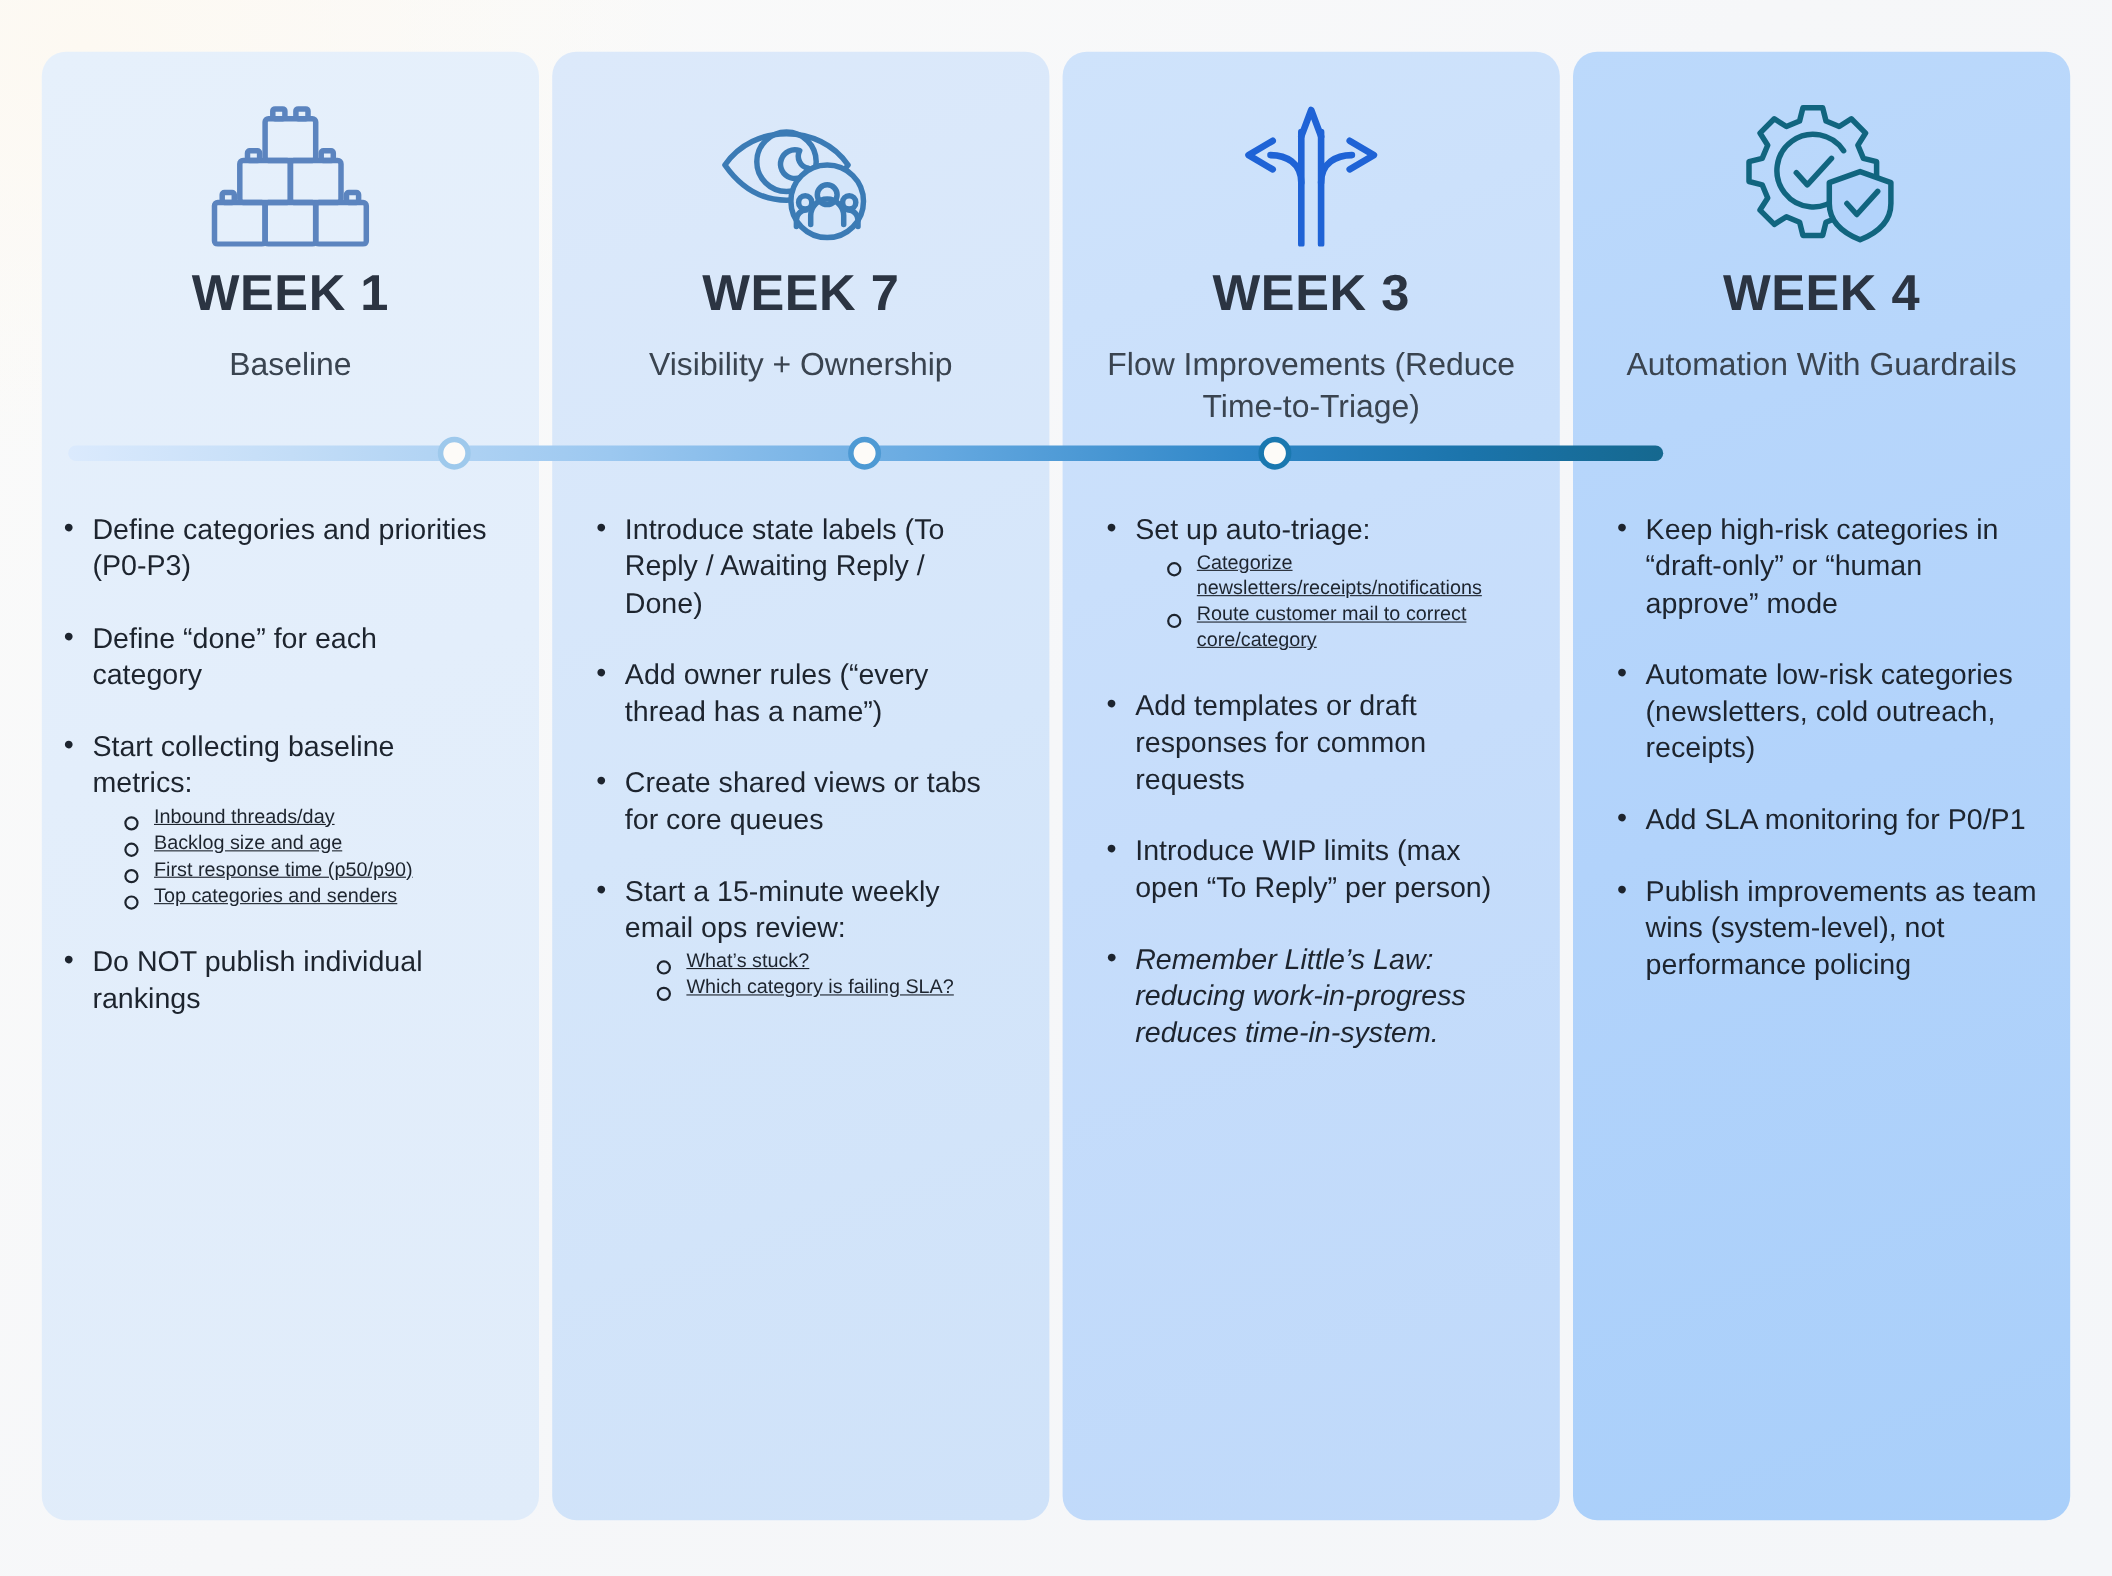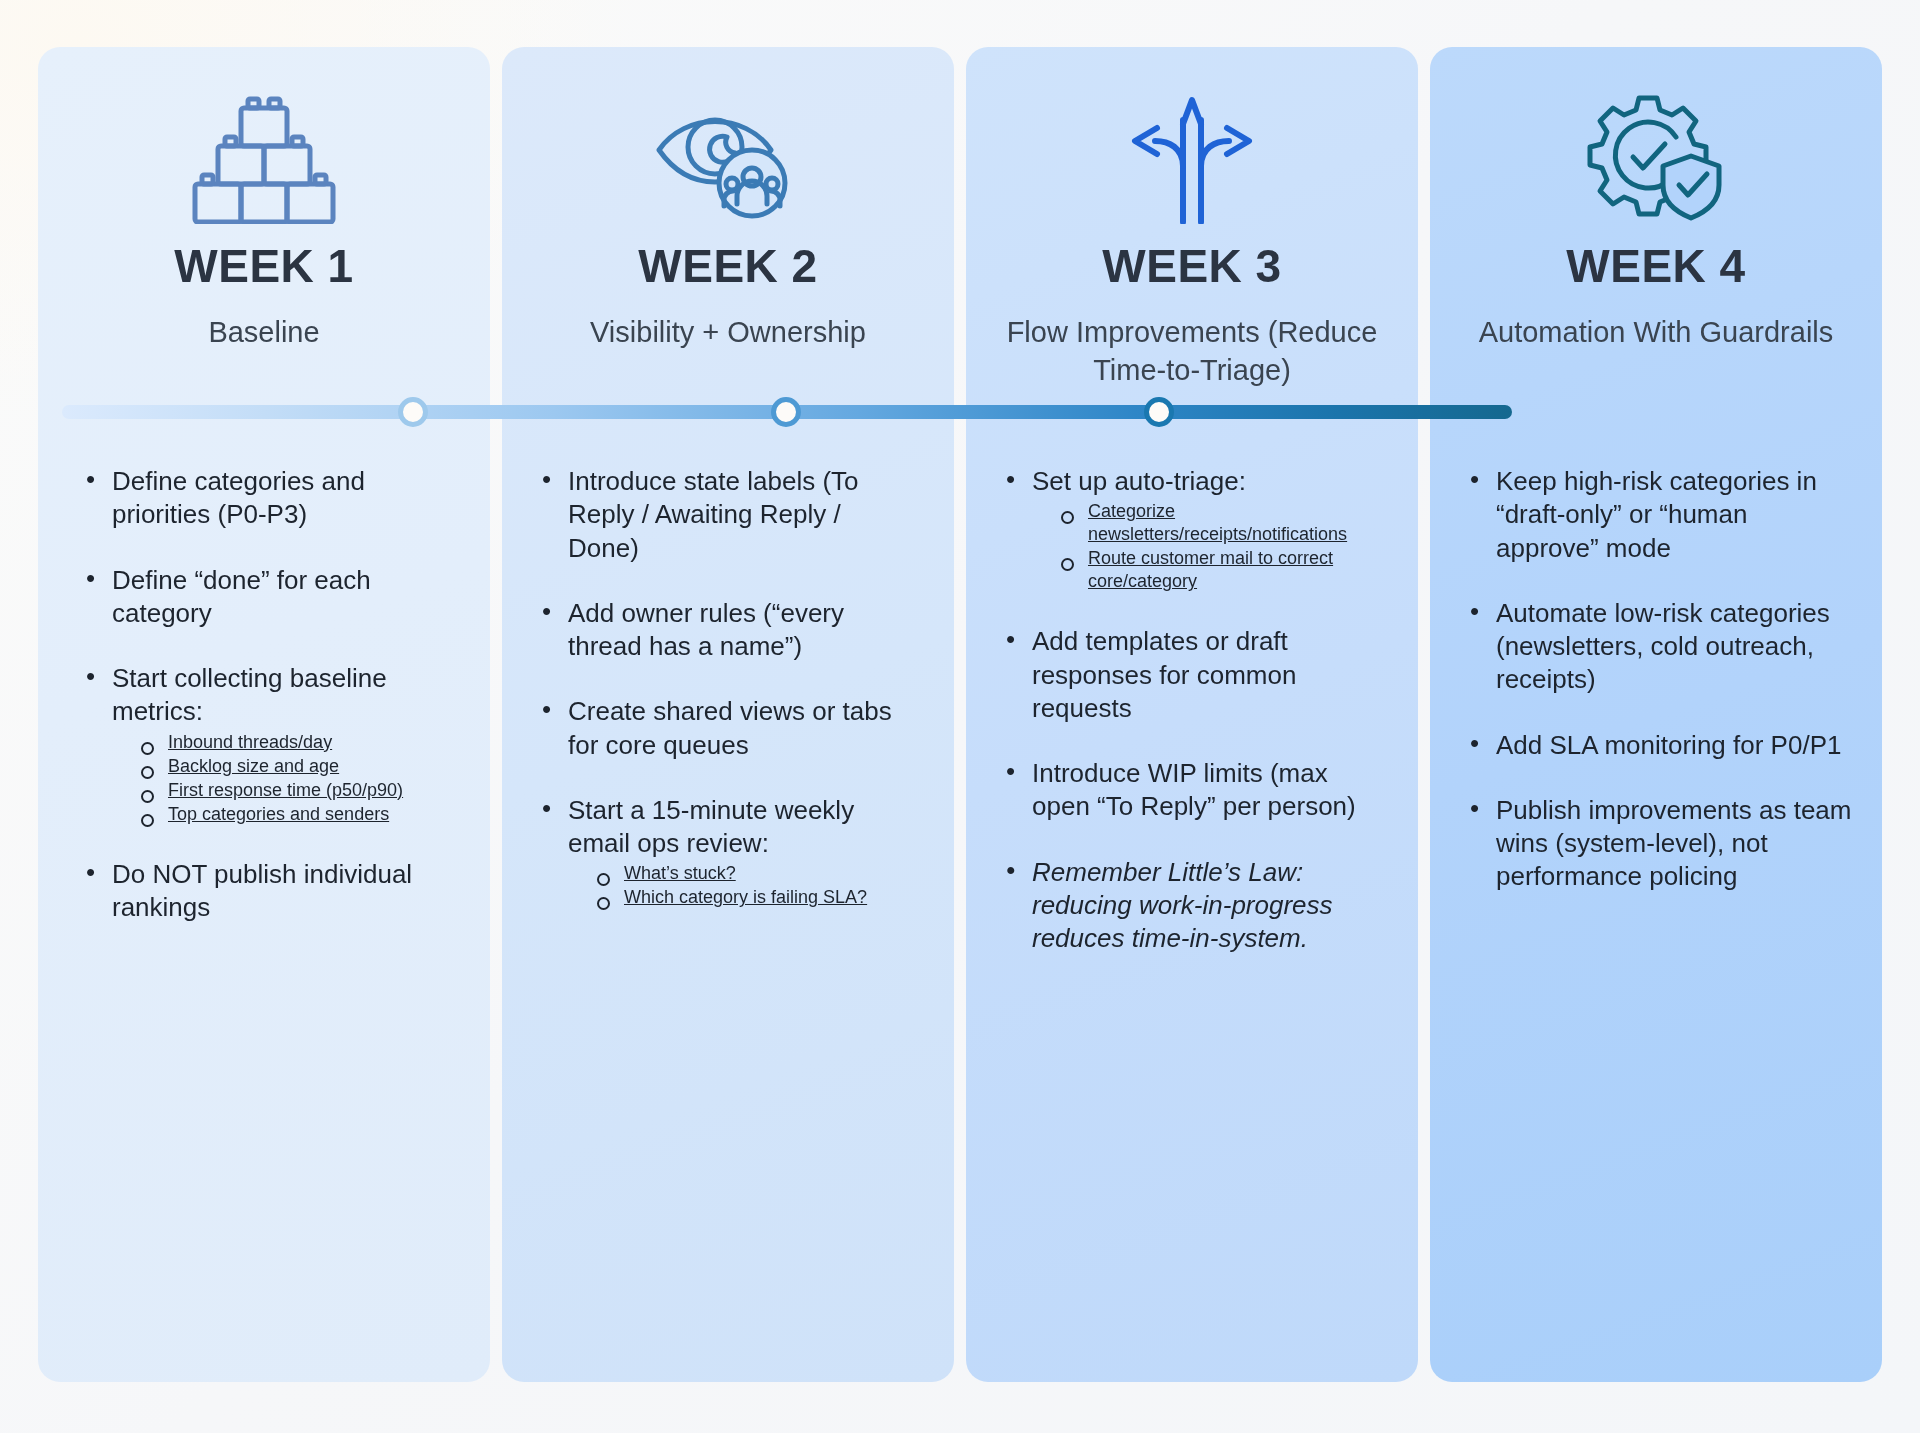--- a/index.html
+++ b/index.html
@@ -167,21 +167,21 @@
     position: absolute;
     left: 3px;
     top: 11px;
     width: 9px;
     height: 9px;
     border: 2px solid #1d242e;
     border-radius: 50%;
   }
 
   
-  .c1 .body { padding-left: 42px; padding-right: 44px; }
+  .c1 .body { padding-left: 14px; padding-right: 44px; }
   .c2 .body { padding-left: 34px; padding-right: 52px; }
   .c3 .body { padding-left: 34px; }
   .c4 .body { padding-left: 34px; padding-right: 30px; }
 </style>
 </head>
 <body>
 
 <div id="canvas">
 
   <div id="columns">
@@ -240,21 +240,21 @@
             <path d="M74 43 a13 13 0 1 0 8 16 a11 11 0 0 1 -8 -16 Z"></path>
             <circle cx="99" cy="89" r="33" fill="#d5e6fa"></circle>
             <circle cx="99" cy="83" r="9"></circle>
             <circle cx="79" cy="90" r="6"></circle>
             <circle cx="119" cy="90" r="6"></circle>
             <path d="M84 110 v-8 a15 15 0 0 1 30 0 v8"></path>
             <path d="M71 112 v-6 a9 9 0 0 1 9 -9"></path>
             <path d="M127 112 v-6 a9 9 0 0 0 -9 -9"></path>
           </svg>
         </div>
-        <div class="week-title">WEEK 2</div>
+        <div class="week-title">WEEK 7</div>
         <div class="week-sub">Visibility + Ownership</div>
       </div>
       <div class="body">
         <ul class="lvl1">
           <li class="b1">
             <span class="txt">Introduce state labels (To Reply / Awaiting Reply / Done)</span>
           </li>
           <li class="b1">
             <span class="txt">Add owner rules (“every thread has a name”)</span>
           </li>

